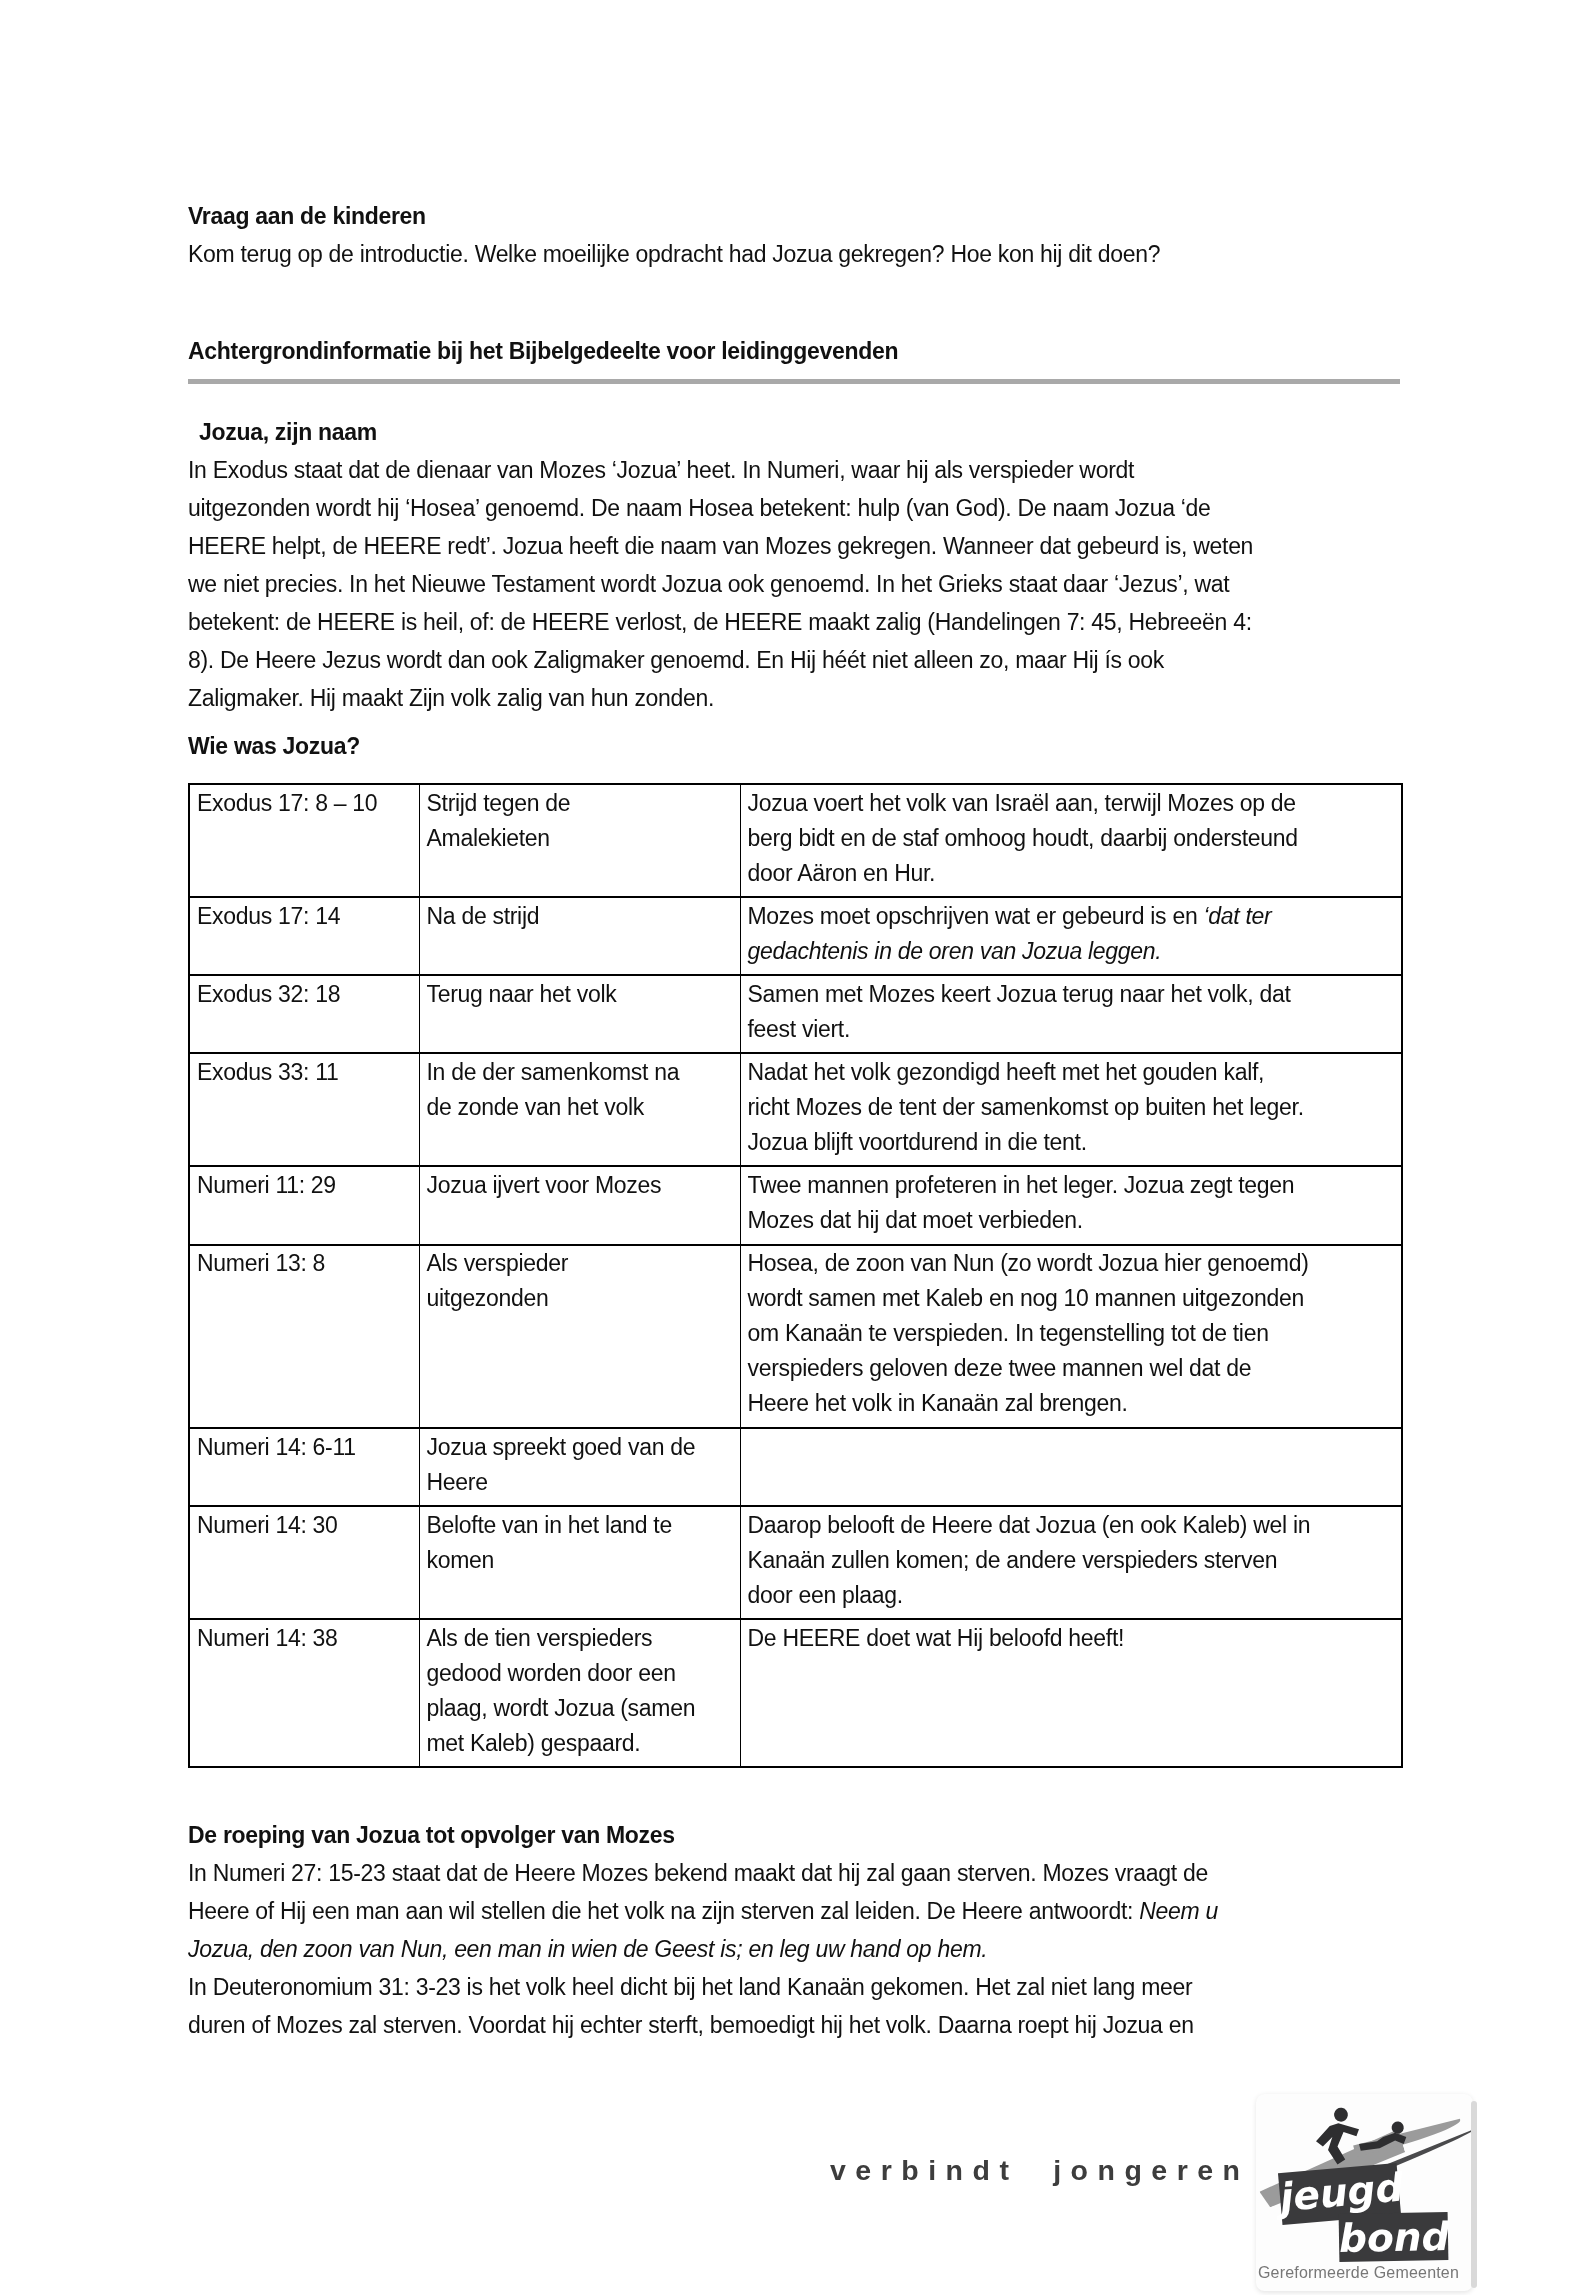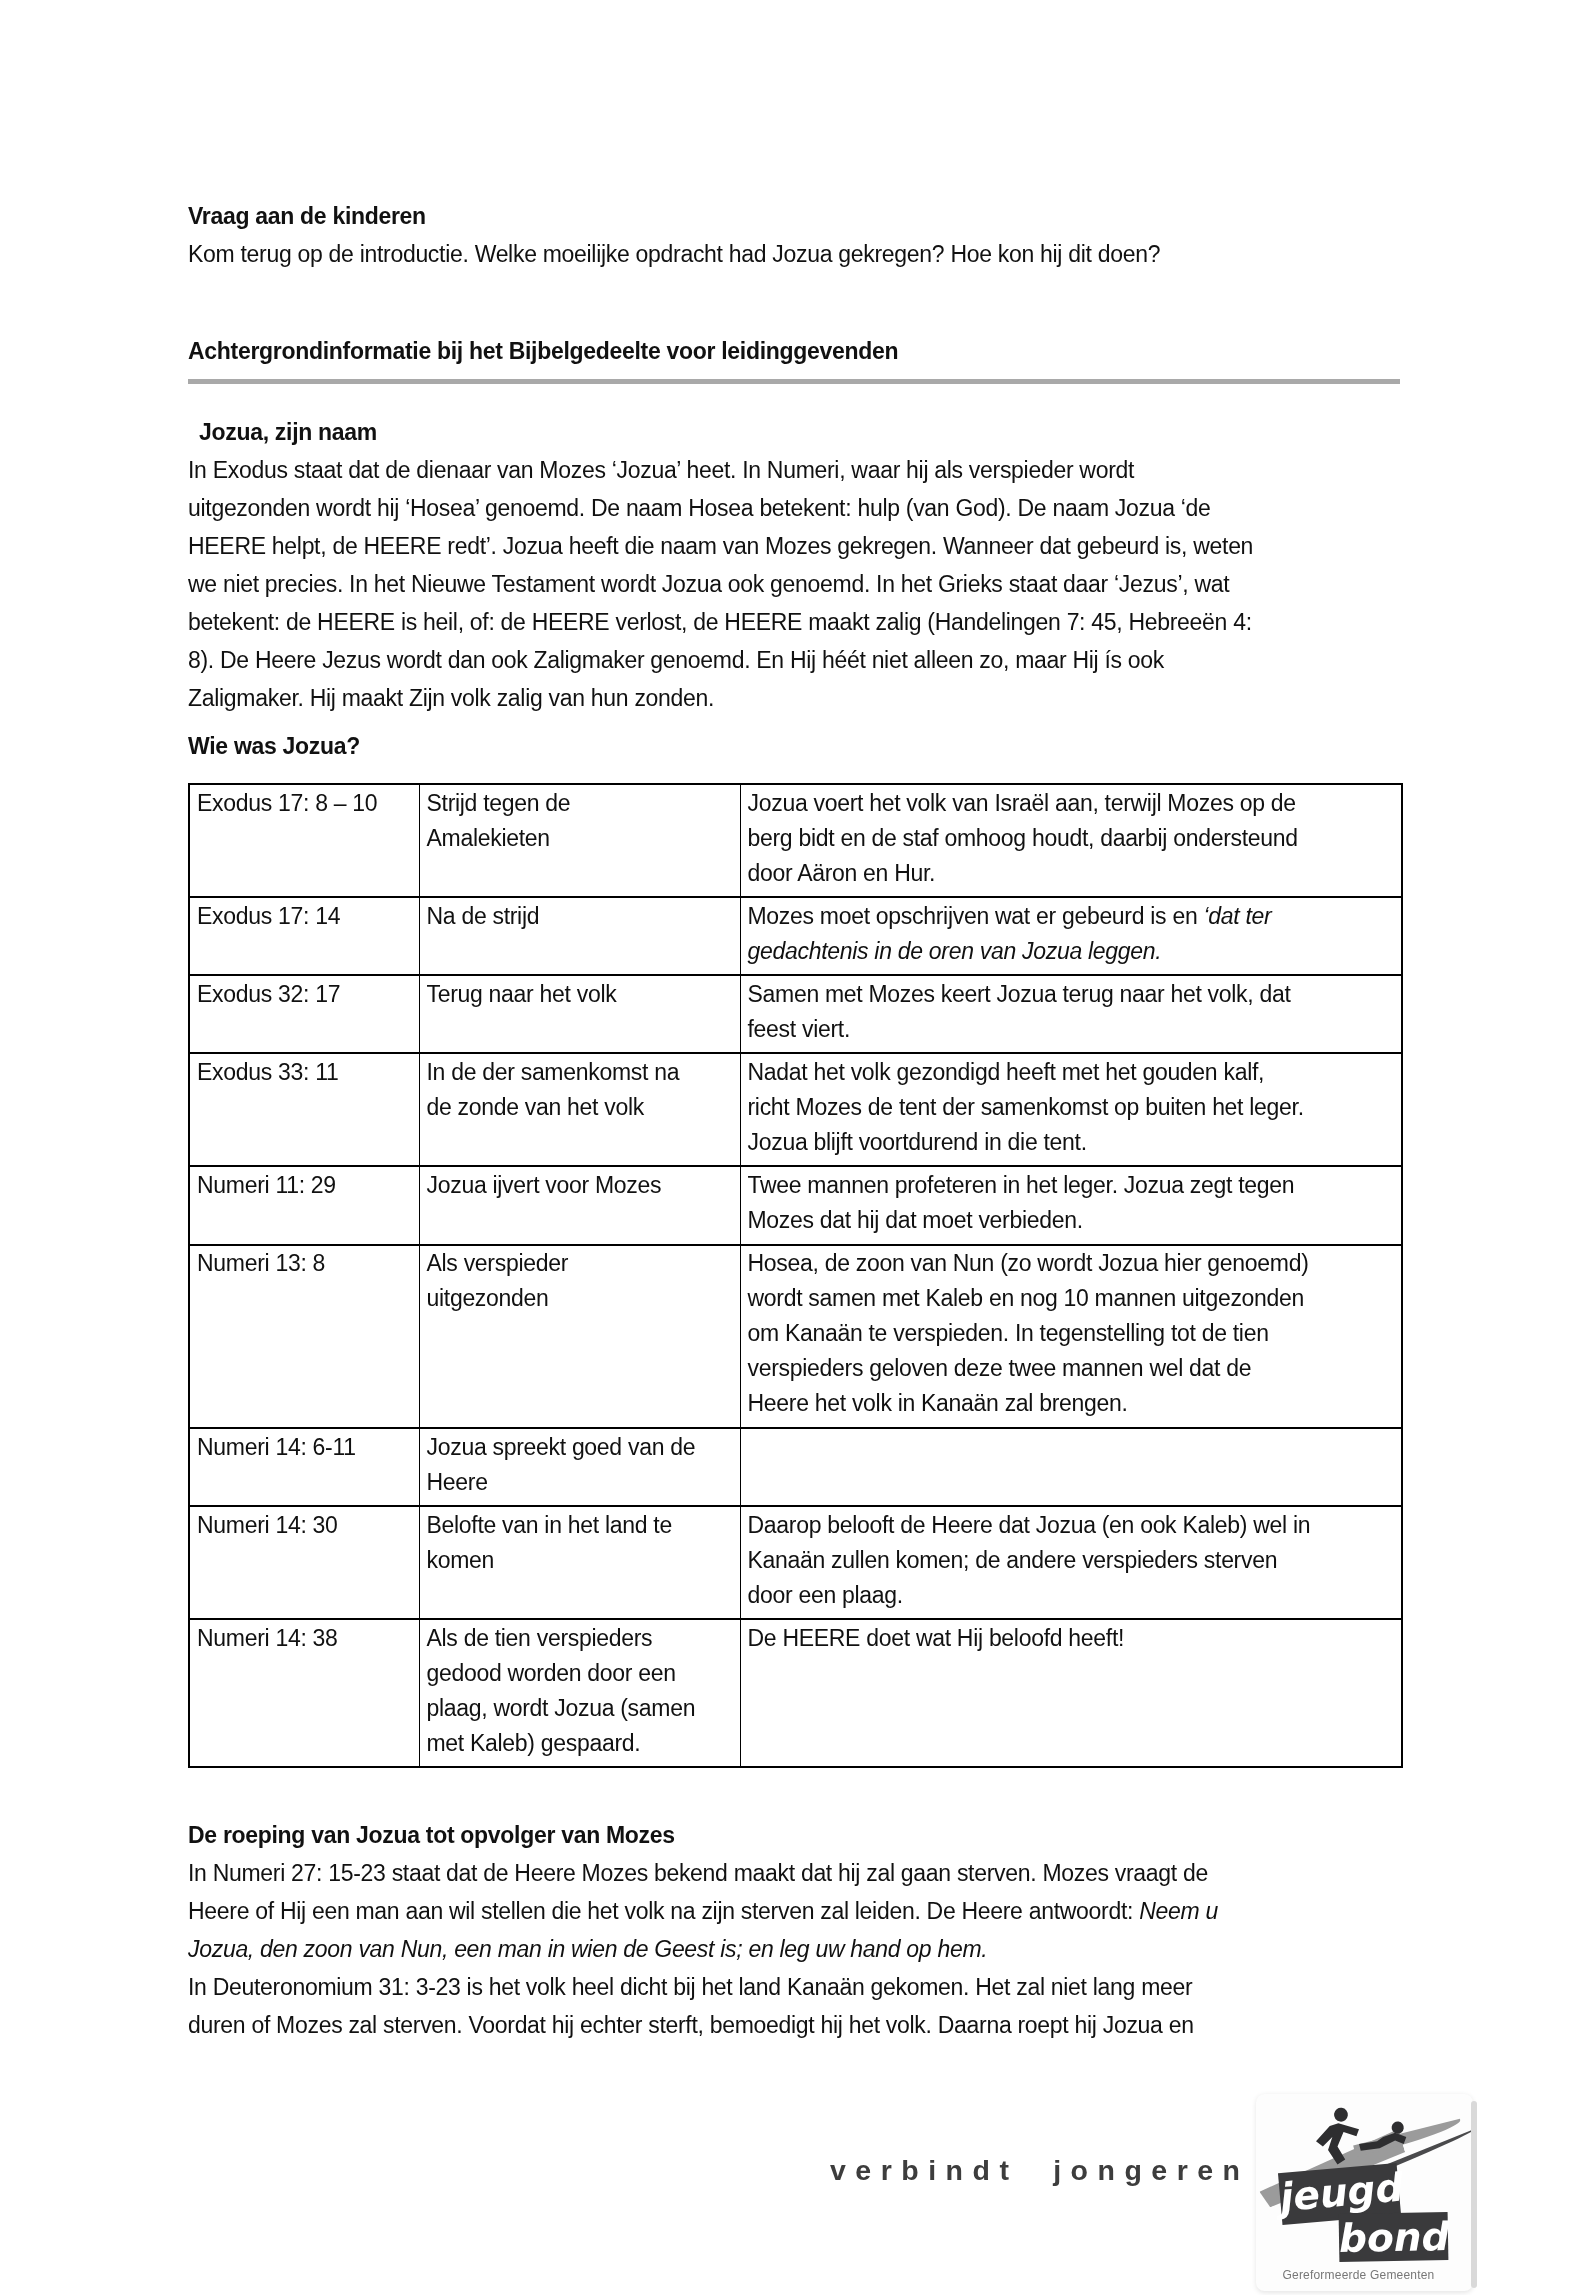--- a/index.html
+++ b/index.html
@@ -118,21 +118,21 @@
     left:24px;top:74px;width:119px;height:52px;
     transform:rotate(-5deg);
   }
   .block-bond{
     left:83px;top:119px;width:109px;height:48px;
     transform:rotate(-1deg);
   }
   .logo-caption{
     position:absolute;left:0;right:12px;bottom:8.6px;
     text-align:center;
-    font-size:12px;letter-spacing:0.2px;
+    font-size:16px;letter-spacing:0.2px;
     color:#777777;
     font-style:normal;
   }
 </style>
 </head>
 <body>
 
 <div class="page">
   <div class="content">
 
@@ -168,21 +168,21 @@
 berg bidt en de staf omhoog houdt, daarbij ondersteund
 door Aäron en Hur.</span></td>
           </tr>
           <tr>
             <td>Exodus 17: 14</td>
             <td>Na de strijd</td>
             <td><span>Mozes moet opschrijven wat er gebeurd is en </span><em>‘dat ter
 gedachtenis in de oren van Jozua leggen.</em></td>
           </tr>
           <tr>
-            <td>Exodus 32: 17</td>
+            <td>Exodus 32: 18</td>
             <td>Terug naar het volk</td>
             <td><span>Samen met Mozes keert Jozua terug naar het volk, dat
 feest viert.</span></td>
           </tr>
           <tr>
             <td>Exodus 33: 11</td>
             <td>In de der samenkomst na
 de zonde van het volk</td>
             <td><span>Nadat het volk gezondigd heeft met het gouden kalf,
 richt Mozes de tent der samenkomst op buiten het leger.

